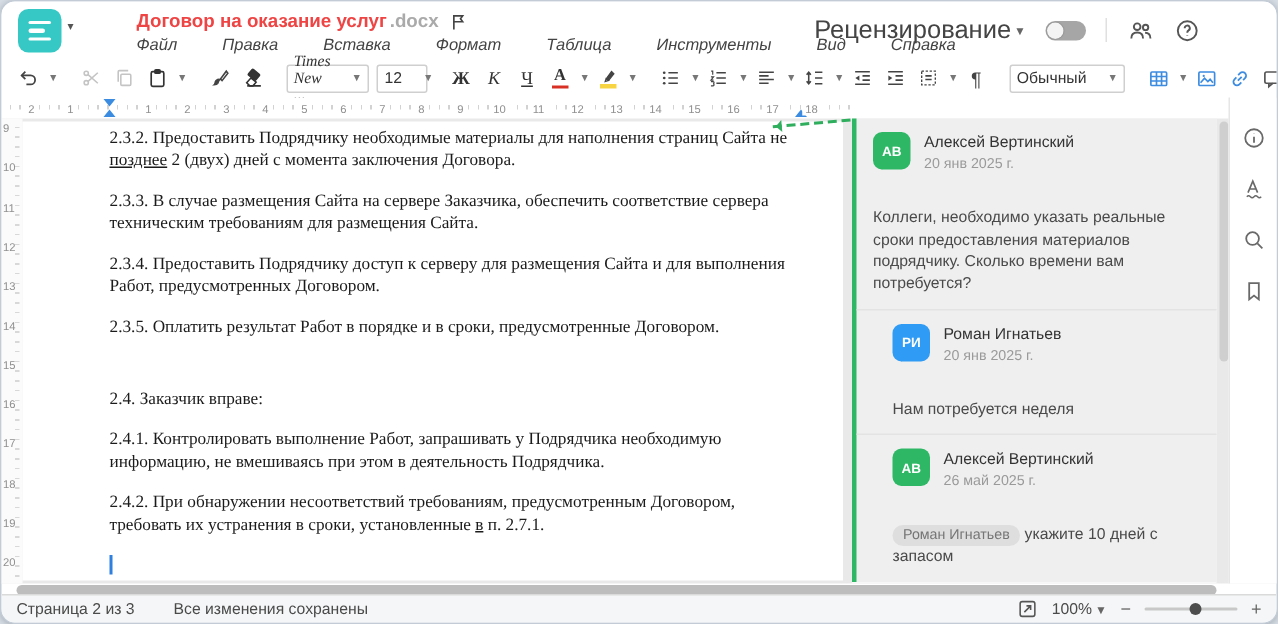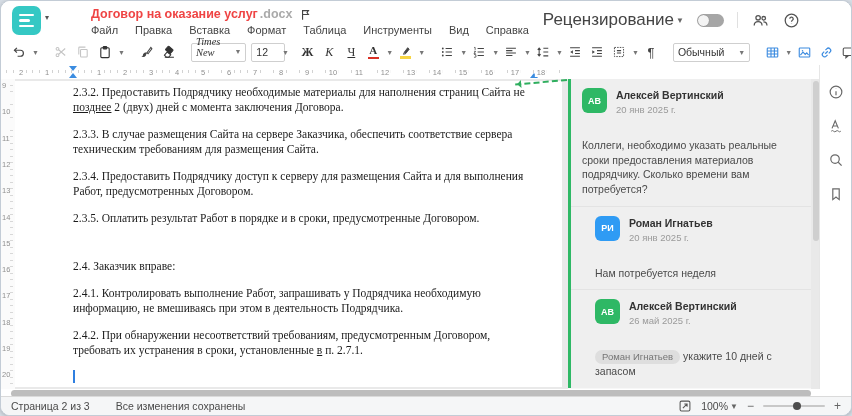--- a/index.html
+++ b/index.html
@@ -8,21 +8,21 @@
   #window { position:absolute; inset:0; background:#fff; border-radius:10px; border:1px solid #c3ccd6; overflow:hidden; box-shadow:0 1px 4px rgba(0,0,0,.2); }
 
   
   #header { position:absolute; left:0; top:0; right:0; height:38px; background:#fff; }
   #logo { position:absolute; left:11px; top:5px; width:29px; height:29px; background:#35c8c4; border-radius:7px; display:flex; flex-direction:column; justify-content:center; align-items:center; gap:3px; cursor:pointer; }
   #logo .bar { height:2.5px; background:#fff; border-radius:2px; }
   #logo .b1 { width:15px; } #logo .b2 { width:11px; align-self:flex-start; margin-left:7px;} #logo .b3 { width:15px; }
   #logo-caret { position:absolute; left:44px; top:12px; font-size:8px; color:#555; }
   #title-row { position:absolute; left:90px; top:6px; display:flex; align-items:center; gap:6px; }
   #doc-ext { font-size:12.5px; color:#aaa; font-weight:bold; }
-  #menu-row { position:absolute; left:90px; top:23px; display:flex; gap:17px; }
+  #menu-row { position:absolute; left:90px; top:23px; display:flex; gap:30px;font-style:italic; }
   .menu-item { font-size:11px; color:#444; cursor:pointer; }
   #header-right { position:absolute; right:14px; top:0; height:38px; display:flex; align-items:center; gap:13px; }
   #review-label { font-size:17px; color:#444; }
   .caret { font-size:8px; color:#666; margin-left:2px; }
   #review-toggle { width:27px; height:13px; background:#a6a6a6; border-radius:7px; position:relative; cursor:pointer; }
   #review-toggle .knob { position:absolute; left:1px; top:1px; width:11px; height:11px; background:#f4f4f4; border-radius:50%; box-shadow:0 0 1px rgba(0,0,0,.4); }
   .vdiv { width:1px; height:16px; background:#e0e0e0; }
   .hicon { width:18px; height:18px; color:#555; cursor:pointer; display:flex; align-items:center; justify-content:center; }
   #user-avatar { width:24px; height:24px; border-radius:50%; color:#fff; font-size:9.5px; font-weight:bold; display:flex; align-items:center; justify-content:center; cursor:pointer; }
 
@@ -70,21 +70,21 @@
   #comments-panel { position:absolute; left:567px; top:78px; width:243px; height:310px; background:#f7f7f7; }
   #thread { background:#efefef; border-left:3px solid #2eb865; }
   .comment { padding:9px 12px 9px 11px; }
   .comment + .comment { border-top:1px solid #e3e3e3; }
   .comment.reply { padding-left:24px; }
   .c-head { display:flex; gap:9px; align-items:flex-start; }
   .c-avatar { width:25px; height:25px; border-radius:6px; color:#fff; font-size:9px; font-weight:bold; display:flex; align-items:center; justify-content:center; position:relative; flex:none; }
   .c-avatar::after { content:""; position:absolute; left:2px; bottom:-4px; border:4px solid transparent; }
   .c-avatar.green { background:#2eb865; } .c-avatar.green::after { border-top-color:#2eb865; }
   .c-avatar.blue { background:#2f9bf4; } .c-avatar.blue::after { border-top-color:#2f9bf4; }
-  .c-name { font-size:10.5px; font-weight:bold; color:#333; padding-top:1px;text-align:center; }
+  .c-name { font-size:10.5px; font-weight:normal; color:#333; padding-top:1px;text-align:center; }
   .c-date { font-size:9.5px; color:#9a9a9a; margin-top:3px; }
   .c-body { font-size:10.5px; color:#4a4a4a; line-height:1.4; margin-top:23px; }
   .chip { display:inline-block; background:#dedede; color:#757575; border-radius:9px; padding:0.5px 7px; font-size:9.5px; }
 
   
   #vscroll { position:absolute; left:812px; top:78px; width:6px; height:310px; }
   #vscroll .thumb { position:absolute; left:0; top:2px; width:6px; height:160px; background:#cfcfcf; border-radius:3px; }
   #icon-rail { position:absolute; left:818px; top:64px; width:33px; height:324px; background:#fff; border-left:1px solid #e6e6e6; display:flex; flex-direction:column; align-items:center; padding-top:18px; gap:17px; }
   .rail-icon { width:17px; height:17px; color:#696969; cursor:pointer; display:flex; align-items:center; justify-content:center; }
   #hscroll { position:absolute; left:10px; top:389px; width:800px; height:7px; background:#bdbdbd; border-radius:4px; }

